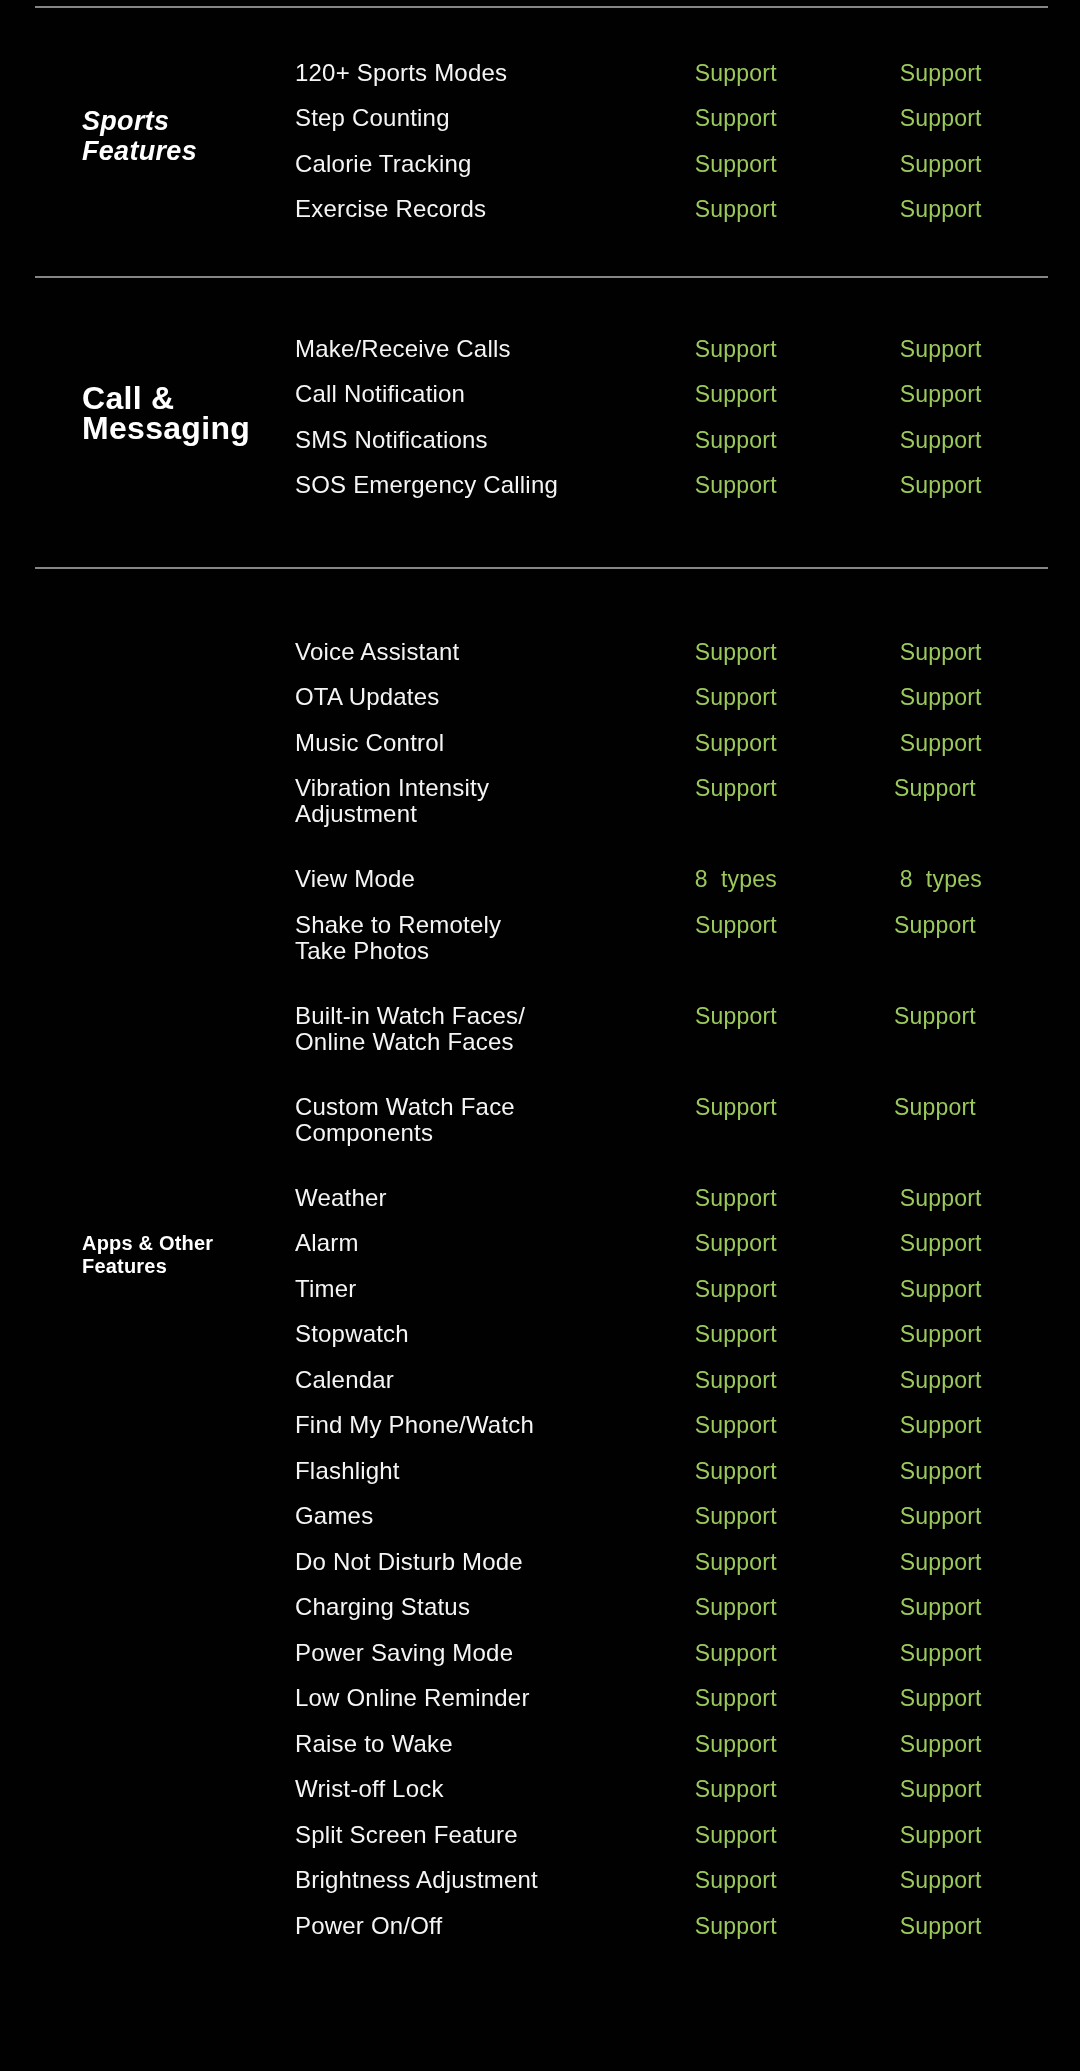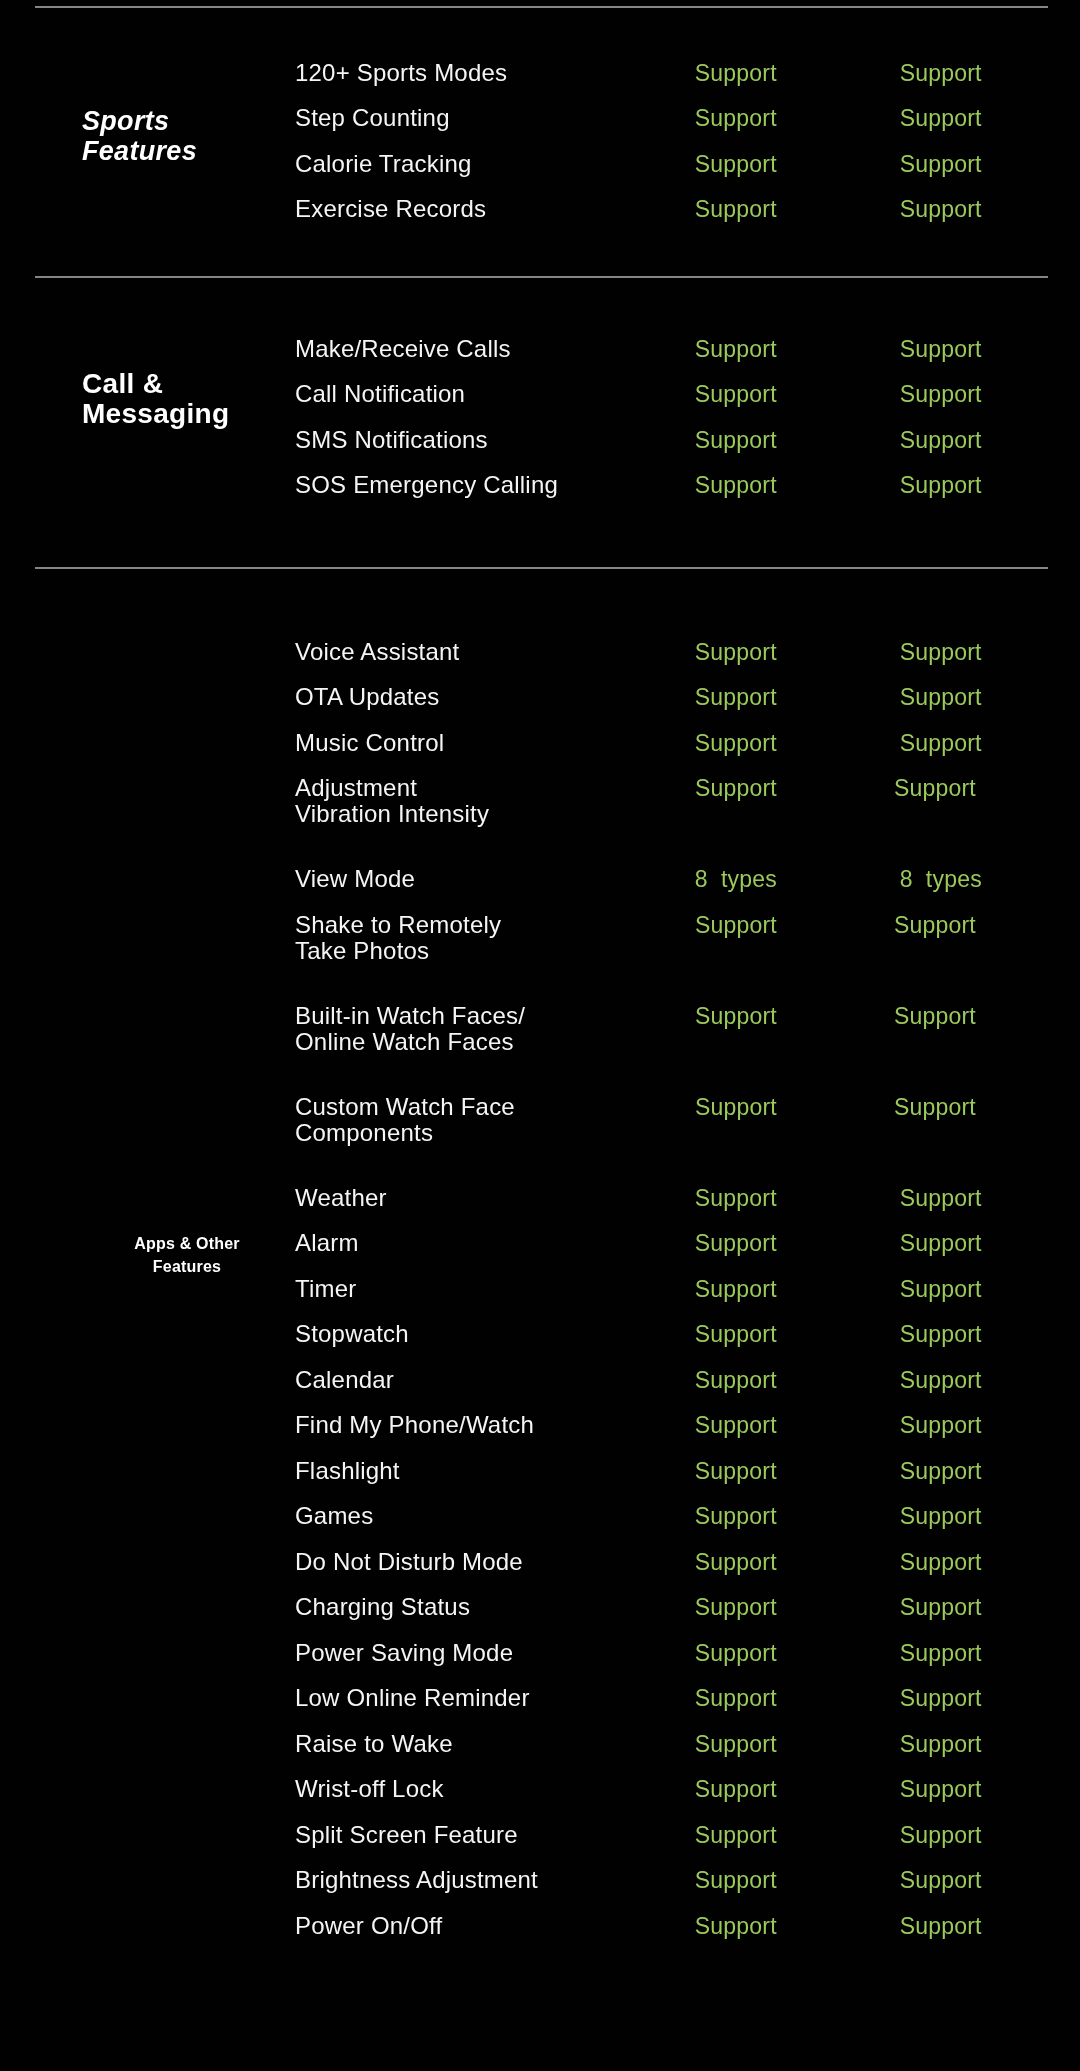--- a/index.html
+++ b/index.html
@@ -21,22 +21,22 @@
   .section{position:absolute;left:0;width:1080px;}
   .section.sec0{top:50px;}
   .section.sec1{top:326px;}
   .section.sec2{top:629px;}
 
   .label{
     position:absolute;left:82px;width:210px;
     color:#ffffff;font-weight:700;letter-spacing:0.3px;
   }
   .sec0 .label{top:56px;font-size:27px;line-height:30px;font-style:italic;}
-  .sec1 .label{top:43px;font-size:28px;line-height:30px;}
-  .sec2 .label{top:603px;font-size:16px;line-height:23px;letter-spacing:0.2px;text-align:center;}
+  .sec1 .label{top:57px;font-size:32px;line-height:30px;}
+  .sec2 .label{top:603px;font-size:20px;line-height:23px;letter-spacing:0.2px;}
 
   .rows{margin-left:295px;}
   .row{display:flex;align-items:flex-start;}
   .row.h1{height:45.5px;gap:12px;}
   .row.h2{height:91px;}
   .cell{
     padding-top:9.5px;line-height:26px;letter-spacing:0.2px;
     box-sizing:border-box;
   }
   .feature{
@@ -150,22 +150,22 @@
         </div>
         <div class="row h1">
           <div class="cell feature">
             <div>Music Control</div>
           </div>
           <div class="cell val">Support</div>
           <div class="cell val v2">Support</div>
         </div>
         <div class="row h2">
           <div class="cell feature">
+            <div>Vibration Intensity</div>
             <div>Adjustment</div>
-            <div>Vibration Intensity</div>
           </div>
           <div class="cell val">Support</div>
           <div class="cell val v2">Support</div>
         </div>
         <div class="row h1">
           <div class="cell feature">
             <div>View Mode</div>
           </div>
           <div class="cell val">8  types</div>
           <div class="cell val v2">8  types</div>

